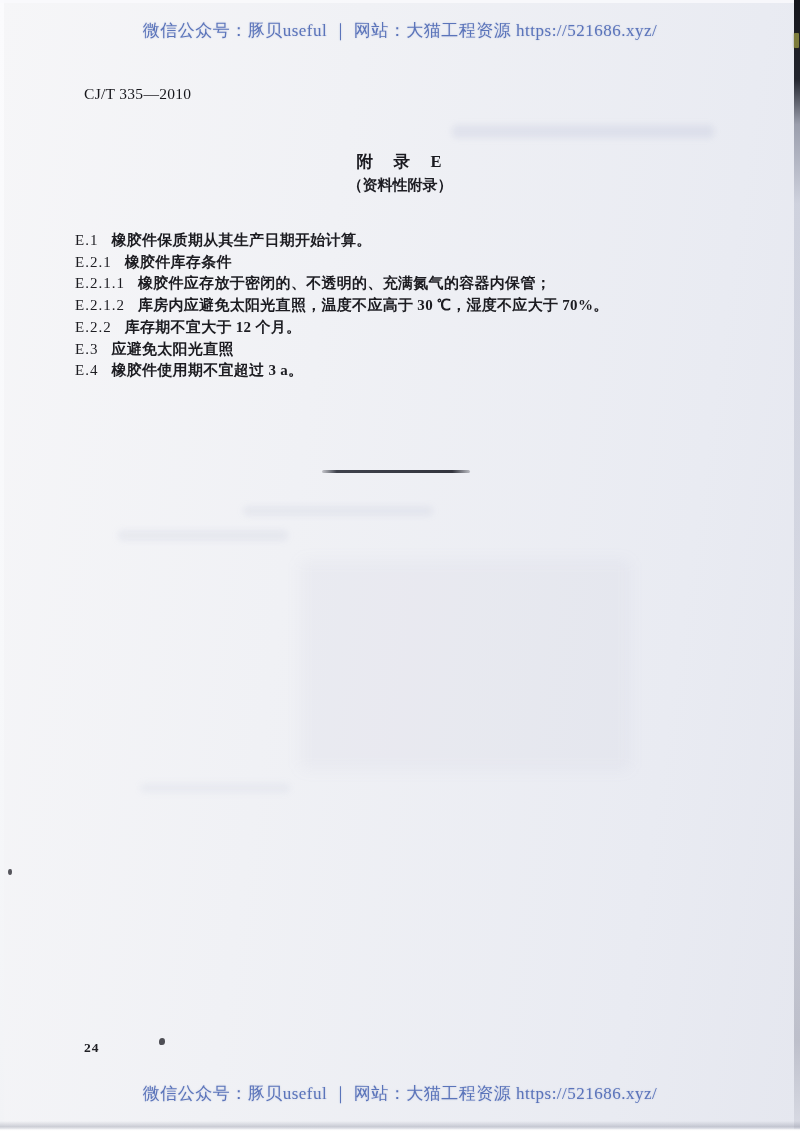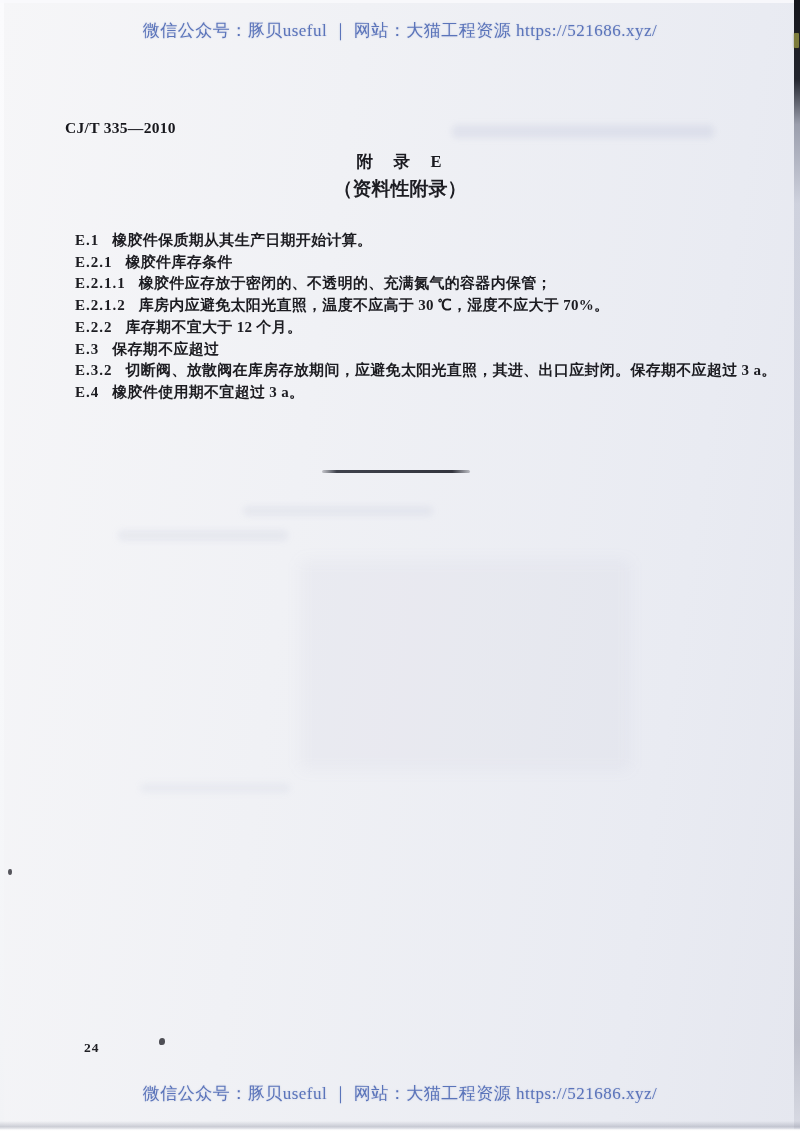--- a/index.html
+++ b/index.html
@@ -60,44 +60,43 @@
     font-size: 17px;
     letter-spacing: 0.5px;
     opacity: 0.9;
     text-shadow: 0 0 2px rgba(90,110,180,0.35);
     white-space: nowrap;
   }
   .watermark.top { top: 19px; }
   .watermark.bottom { top: 1082px; }
   
   .doc-code {
-    position: absolute; left: 65px; top: 85px;
-    font-weight: bold; font-size: 15.5px; letter-spacing: 0.3px;
+    position: absolute; left: 84px; top: 85px;
+    font-weight: normal; font-size: 15.5px; letter-spacing: 0.3px;
     color: #17171c;
-    margin-top: 34px;
   }
   
   .centerline { position: absolute; left: 0; width: 100%; text-align: center; white-space: nowrap; }
   .apdx-title   { top: 151px; font-size: 16.5px; font-weight: bold; letter-spacing: 2px; color: #1a1a20; }
-  .apdx-sub     { top: 176px; font-size: 19px; font-weight: bold; color: #1d1d23; }
+  .apdx-sub     { top: 176px; font-size: 15px; font-weight: bold; color: #1d1d23; }
   .apdx-heading { top: 198px; font-size: 15.5px; font-weight: bold; letter-spacing: 1px; color: #1a1a20; }
   
   .clauses {
     position: absolute; left: 75px; top: 230px; right: 40px;
   }
   .clause {
     line-height: 21.7px;
     font-size: 15px;
     font-weight: 600;
     white-space: nowrap;
     letter-spacing: 0.3px;
     color: #1c1c21;
   }
   .cnum {
-    font-weight: 700;
+    font-weight: 400;
     letter-spacing: 1px;
     margin-right: 13px;
   }
   
   .divider {
     position: absolute; left: 322px; top: 470px; width: 148px; height: 3px;
     border-radius: 2px;
     background: linear-gradient(90deg, rgba(70,72,82,0.25) 0%, #3f424c 10%, #33353e 88%, rgba(70,72,82,0.3) 100%);
   }
   
@@ -155,24 +154,21 @@
     <div class="clause">
       <span class="cnum">E.2.1.1</span><span class="ctext">橡胶件应存放于密闭的、不透明的、充满氮气的容器内保管；</span>
     </div>
     <div class="clause">
       <span class="cnum">E.2.1.2</span><span class="ctext">库房内应避免太阳光直照，温度不应高于 30 ℃，湿度不应大于 70%。</span>
     </div>
     <div class="clause">
       <span class="cnum">E.2.2</span><span class="ctext">库存期不宜大于 12 个月。</span>
     </div>
     <div class="clause">
-      <span class="cnum">E.3</span><span class="ctext">保存期不应超过</span>
-    </div>
-    <div class="clause">
-      <span class="cnum">E.3.2</span><span class="ctext">切断阀、放散阀在库房存放期间，应避免太阳光直照，其进、出口应封闭。保存期不应超过 3 a。</span>
+      <span class="cnum">E.3</span><span class="ctext">应避免太阳光直照</span>
     </div>
     <div class="clause">
       <span class="cnum">E.4</span><span class="ctext">橡胶件使用期不宜超过 3 a。</span>
     </div>
   </div>
 
   <div class="divider"></div>
 
   <div class="page-number">24</div>
 

